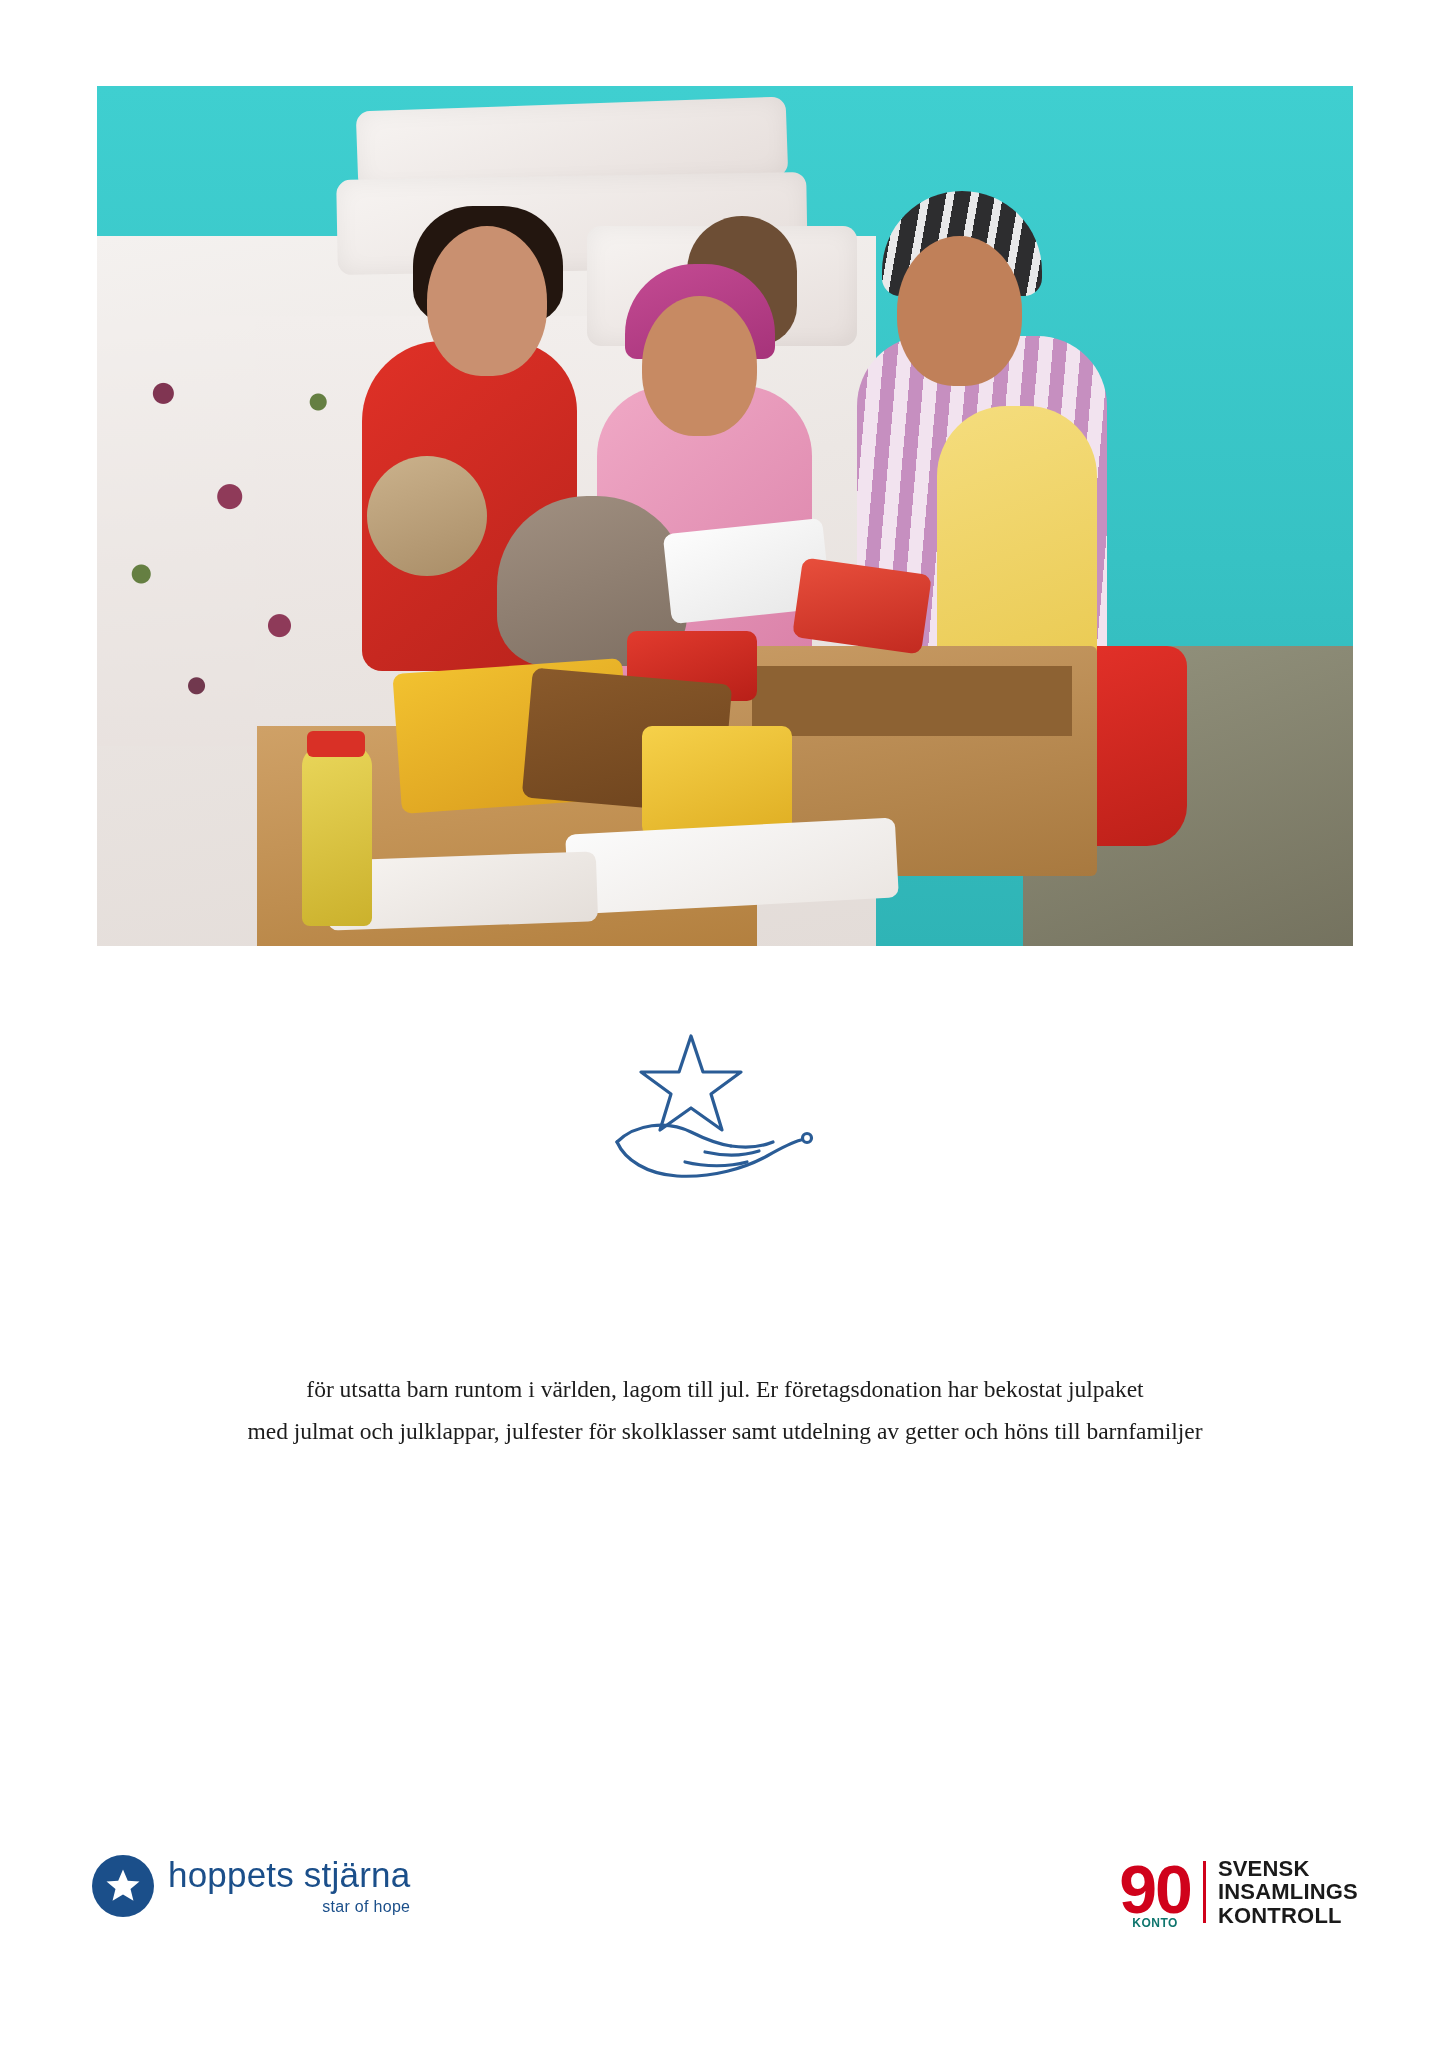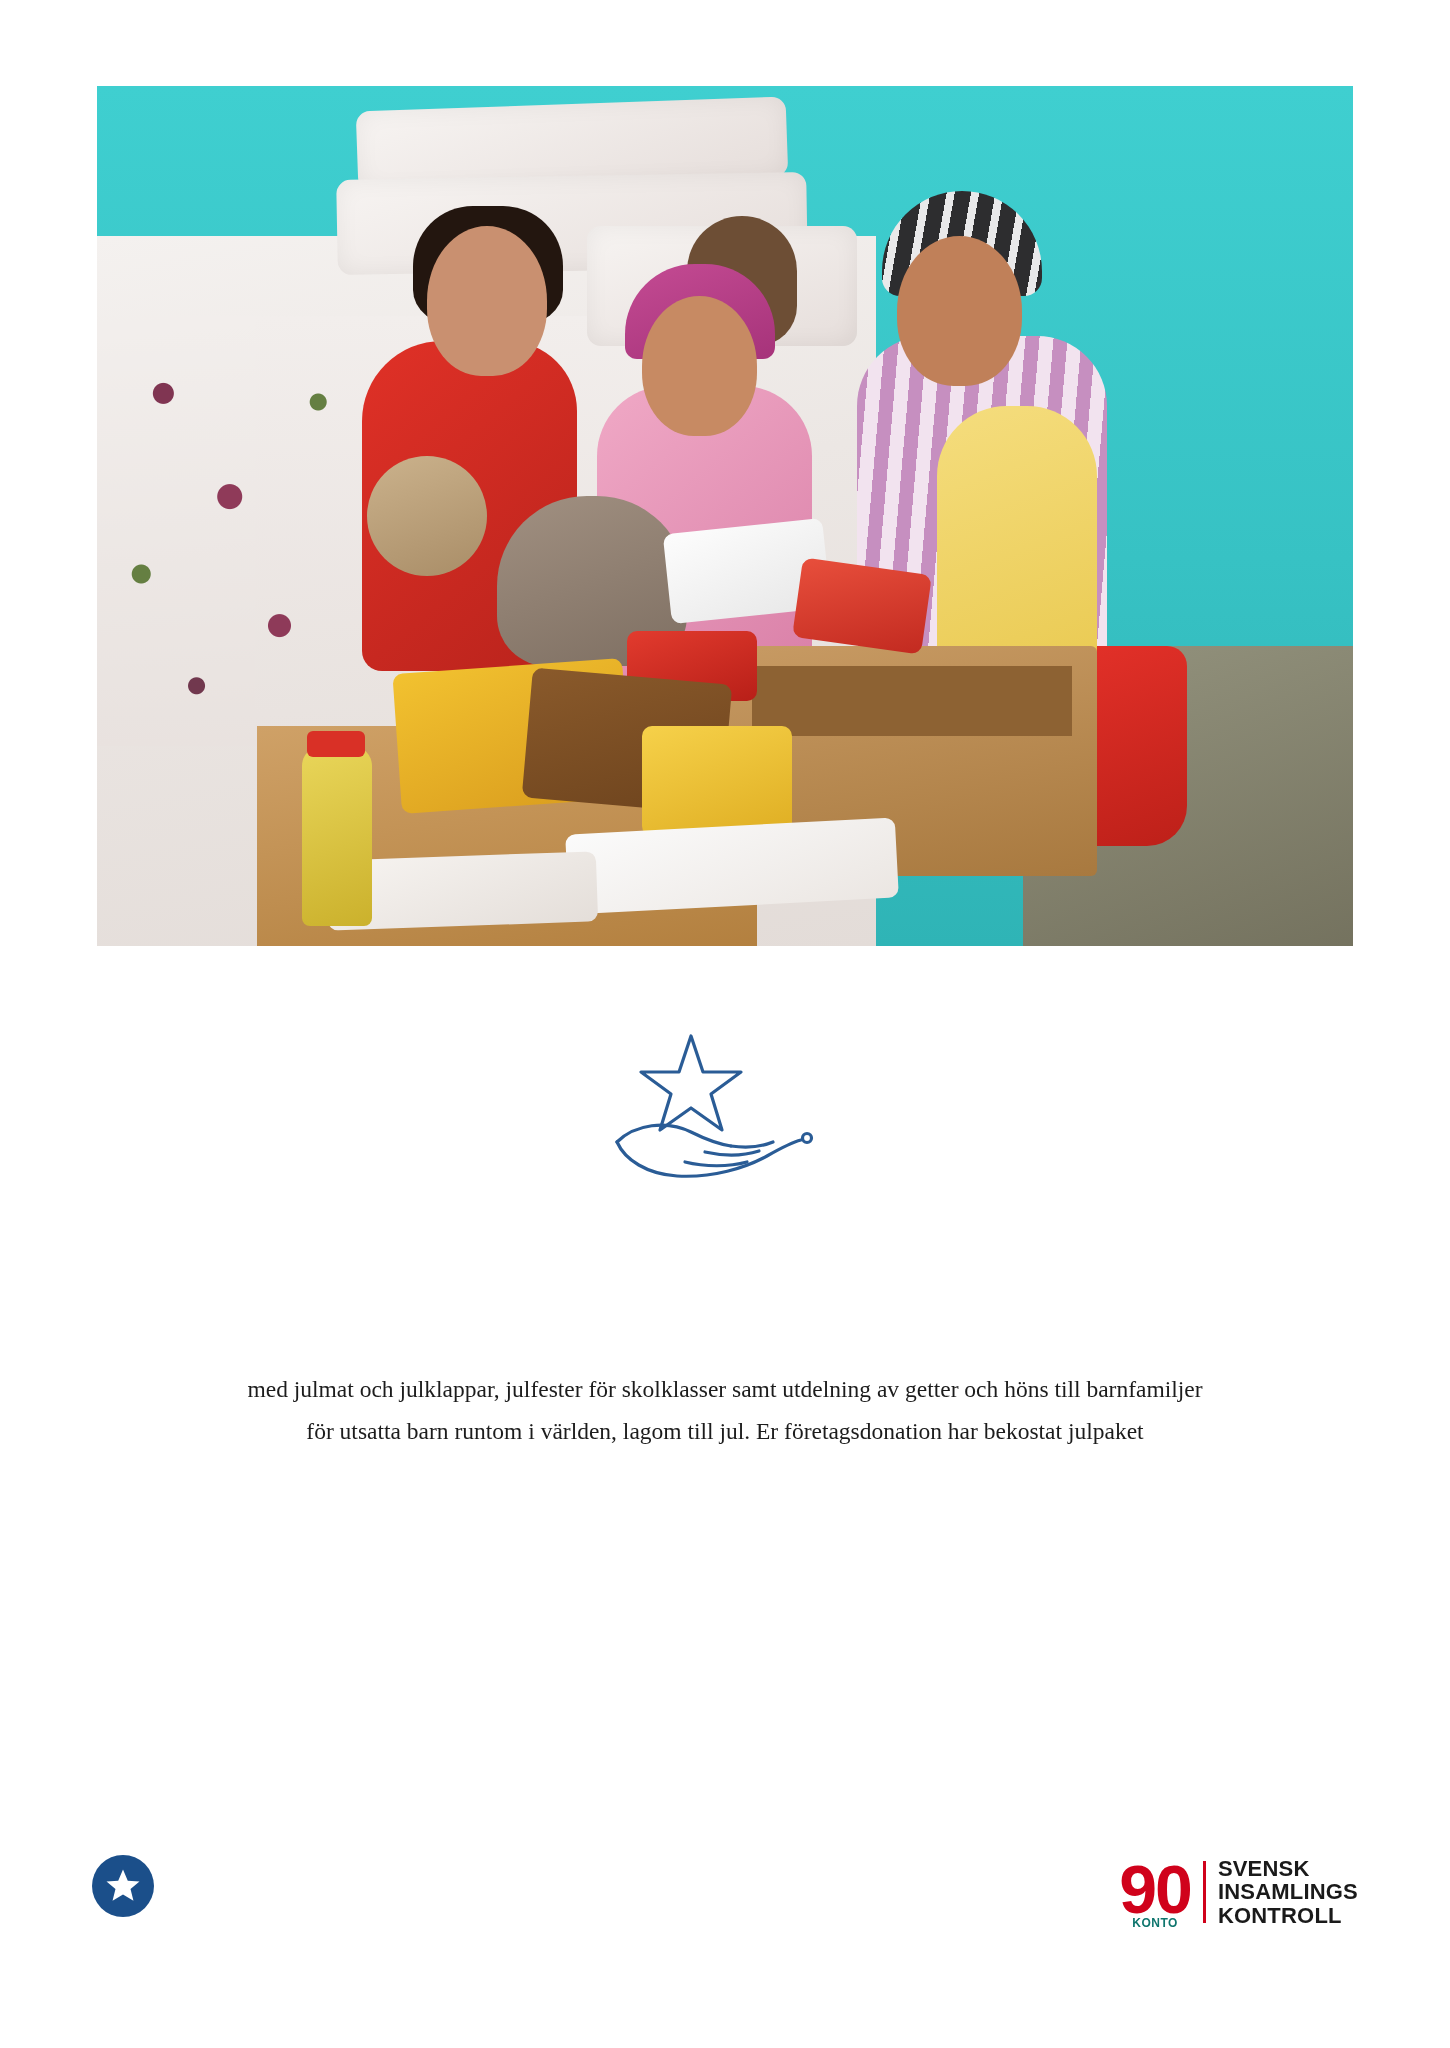--- a/index.html
+++ b/index.html
@@ -335,30 +335,34 @@
     <path d="M32 122 C50 104, 82 100, 106 112 C120 119, 133 124, 146 126"></path>
     <path d="M32 122 C40 140, 62 154, 92 156 C128 158, 160 148, 182 136 C196 128, 208 122, 216 120"></path>
     <path d="M146 126 C160 128, 176 127, 188 122"></path>
     <path d="M120 132 C138 136, 158 136, 174 131"></path>
     <path d="M100 142 C120 147, 144 147, 162 142"></path>
     <circle cx="222" cy="118" r="4.5"></circle>
   </svg>
 </div>
 
 <div class="certificate-text">
+  <div>för utsatta barn runtom i världen, lagom till jul. Er företagsdonation har bekostat julpaket</div>
   <div>med julmat och julklappar, julfester för skolklasser samt utdelning av getter och höns till barnfamiljer</div>
-  <div>för utsatta barn runtom i världen, lagom till jul. Er företagsdonation har bekostat julpaket</div>
 </div>
 
 <div class="footer-left">
   <div class="hs-mark">
     <svg viewBox="0 0 48 48" width="44" height="44" aria-hidden="true">
       <path d="M24 6 L29.2 18.4 L42 19.2 L32.2 27.4 L35.4 40 L24 33.2 L12.6 40 L15.8 27.4 L6 19.2 L18.8 18.4 Z" fill="#ffffff"></path>
     </svg>
   </div>
+  <div class="hs-wordmark">
+    <span class="hs-name">hoppets stjärna</span>
+    <span class="hs-sub">star of hope</span>
+  </div>
 </div>
 
 <div class="footer-right">
   <div class="sik-90">
     <span class="sik-90-num">90</span>
     <span class="sik-90-konto">KONTO</span>
   </div>
   <div class="sik-divider"></div>
   <div class="sik-words">
     <span>SVENSK</span>

